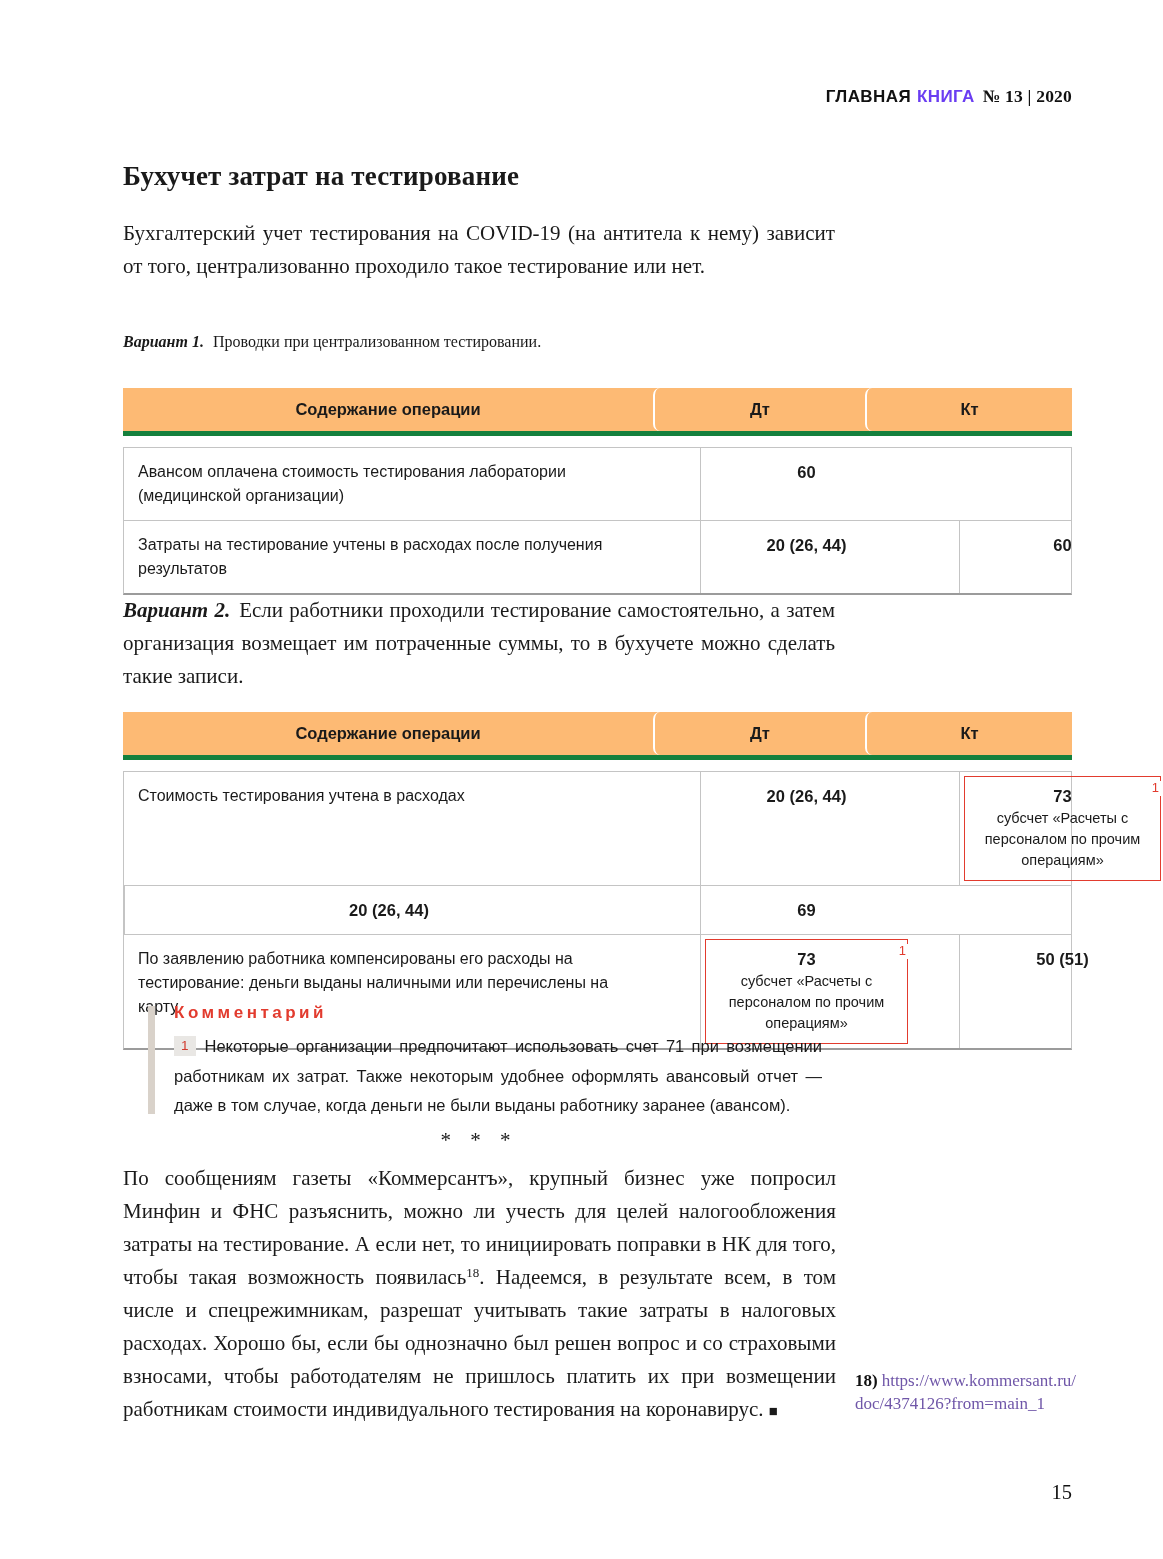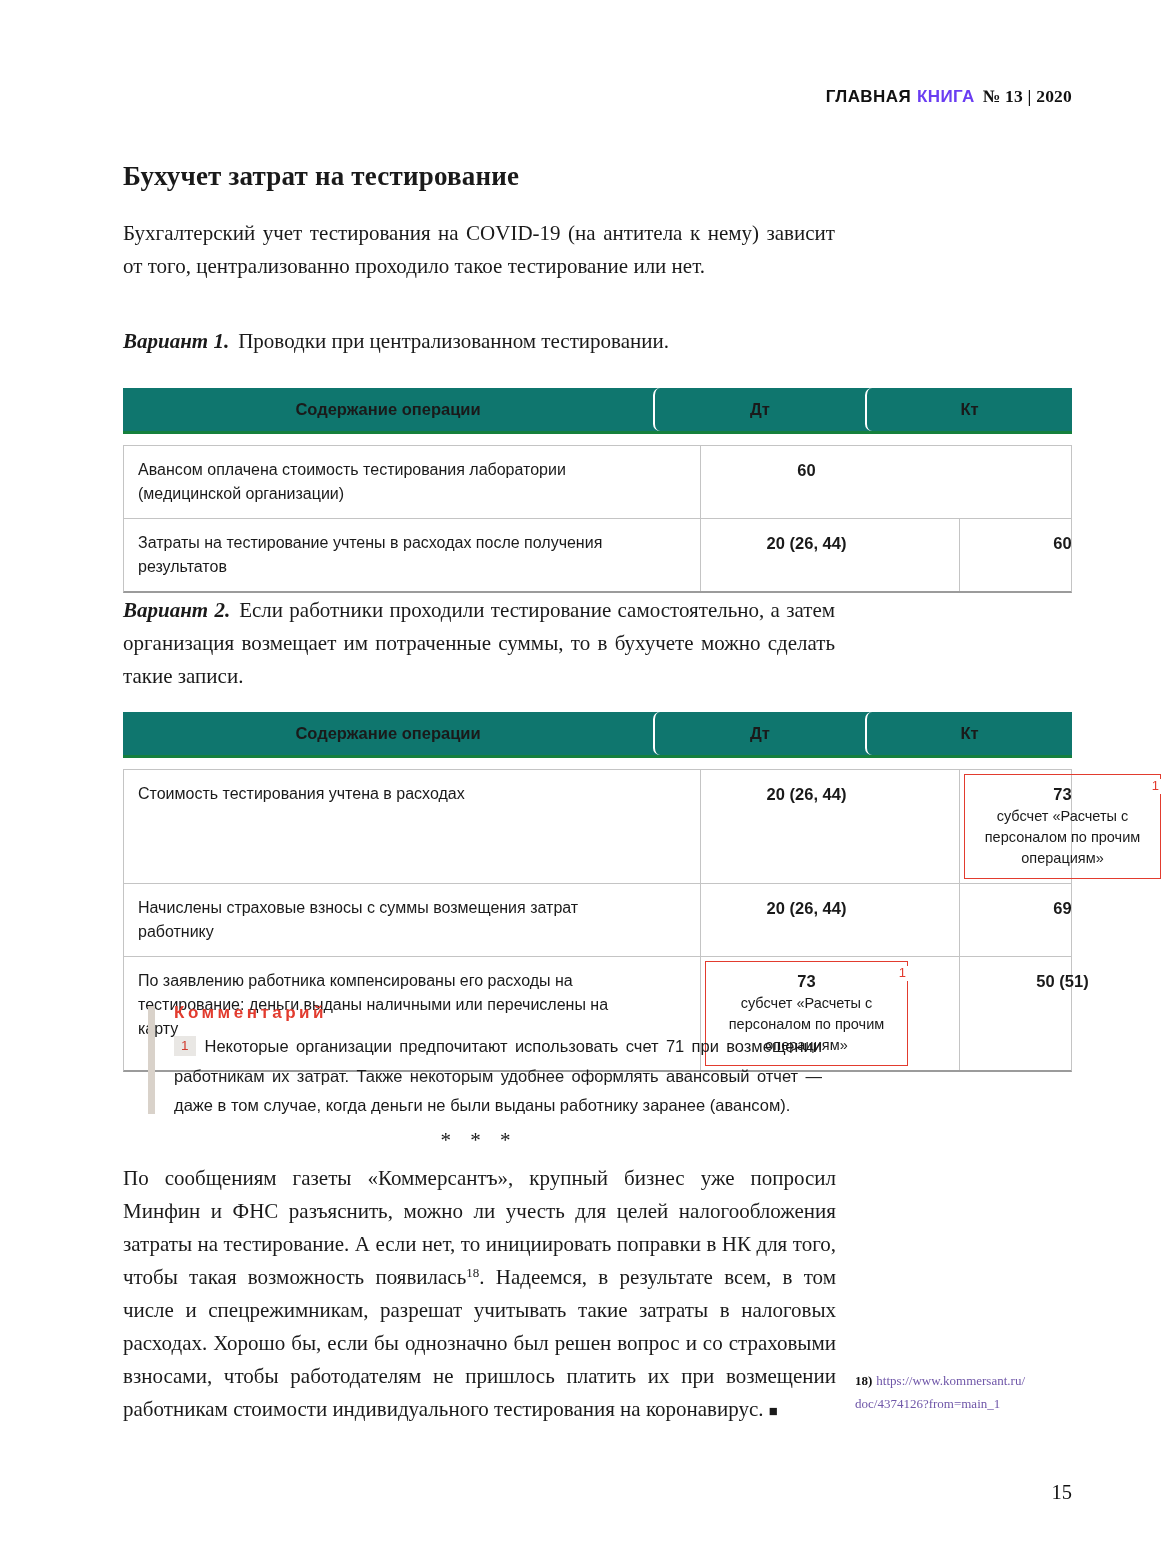--- a/index.html
+++ b/index.html
@@ -12,29 +12,29 @@
   
   .masthead { position:absolute; top:86px; right:91px; white-space:nowrap;
     font-family:"Liberation Sans", sans-serif; font-weight:bold; font-size:17px; letter-spacing:.4px; }
   .brand-black { color:#111; }
   .brand-purple { color:#6a3df2; margin-left:6px; }
   .issue { font-family:"Liberation Serif", serif; font-size:17.5px; color:#111; margin-left:8px; letter-spacing:.2px;text-align:right; }
 
   
   .title { position:absolute; left:123px; top:161px; font-size:27px; font-weight:bold; letter-spacing:.2px; }
   .intro { position:absolute; left:123px; top:217px; width:712px; font-size:21px; line-height:33px; text-align:justify; }
-  .variant-line { position:absolute; left:123px; top:325px; width:730px; font-size:21px; line-height:33px; }
+  .variant-line { position:absolute; left:123px; top:325px; width:730px; font-size:16px; line-height:33px; }
   .variant2 { position:absolute; left:123px; top:594px; width:712px; font-size:21px; line-height:33px; text-align:justify; }
   .variant-label { font-weight:bold; font-style:italic; margin-right:9px; }
 
   
   .tbl { position:absolute; left:123px; width:949px; font-family:"Liberation Sans", sans-serif; font-size:16px; }
   .tbl1 { top:388px; }
   .tbl2 { top:712px; }
-  .tbl-head { display:grid; grid-template-columns:530px 212px 207px; background:#0f766e; border-bottom:3px solid #15803d; }
+  .tbl-head { display:grid; grid-template-columns:530px 212px 207px; background:#fdba74; border-bottom:5px solid #15803d; }
   .th { padding:12px 8px; text-align:center; font-weight:bold; font-size:16.5px; }
   .th + .th { border-left:2px solid #ffffff;border-radius:7px; }
   .tbl-body { margin-top:11px; border:1px solid #c4c4c4; border-bottom:2px solid #9b9b9b; background:#fff; }
   .tr { display:grid; grid-template-columns:529px 212px 206px;gap:47px; }
   .tr + .tr { border-top:1px solid #c4c4c4; }
   .td { padding:12px 14px; line-height:24px; }
   .td.num { text-align:center; font-weight:bold; font-size:16.5px; border-left:1px solid #c4c4c4; }
   .td.boxcell { padding:4px; }
 
   
@@ -53,21 +53,21 @@
   .comment-marker { display:inline-block; background:#e9e7e4; color:#d13a2d; font-size:13.5px; line-height:17px;
     padding:1px 7px 2px; margin-right:9px; vertical-align:2px; }
 
   
   .stars { position:absolute; left:123px; top:1128px; width:712px; text-align:center; font-size:21px; letter-spacing:7px; }
   .closing { position:absolute; left:123px; top:1162px; width:713px; font-size:21px; line-height:33px; text-align:justify; }
   .closing sup { font-size:13px; line-height:0; vertical-align:7px; }
   .endmark { font-size:15px; }
 
   
-  .footnote { position:absolute; left:855px; top:1369px; width:240px; font-size:13px; line-height:23px; }
+  .footnote { position:absolute; left:855px; top:1369px; width:240px; font-size:17px; line-height:23px; }
   .footnote-num { font-weight:bold; color:#111; margin-right:4px; }
   .footnote-url { color:#6f56a8; text-decoration:none; }
   .pagenum { position:absolute; right:91px; top:1481px; font-size:20.5px; color:#111; }
 </style>
 </head>
 <body>
 
 <div class="page">
 
   <div class="masthead">
@@ -119,21 +119,20 @@
         <div class="td num boxcell">
           <div class="red-box">
             <span class="fn">1</span>
             <div class="acct">73</div>
             <div class="sub">субсчет «Расчеты с персоналом по прочим операциям»</div>
           </div>
         </div>
       </div>
 
       <div class="tr">
-        <div class="td desc">Начислены страховые взносы с суммы возмещения затрат работнику</div>
         <div class="td num">20 (26, 44)</div>
         <div class="td num">69</div>
       </div>
 
       <div class="tr">
         <div class="td desc">По заявлению работника компенсированы его расходы на тестирование: деньги выданы наличными или перечислены на карту</div>
         <div class="td num boxcell">
           <div class="red-box">
             <span class="fn">1</span>
             <div class="acct">73</div>

